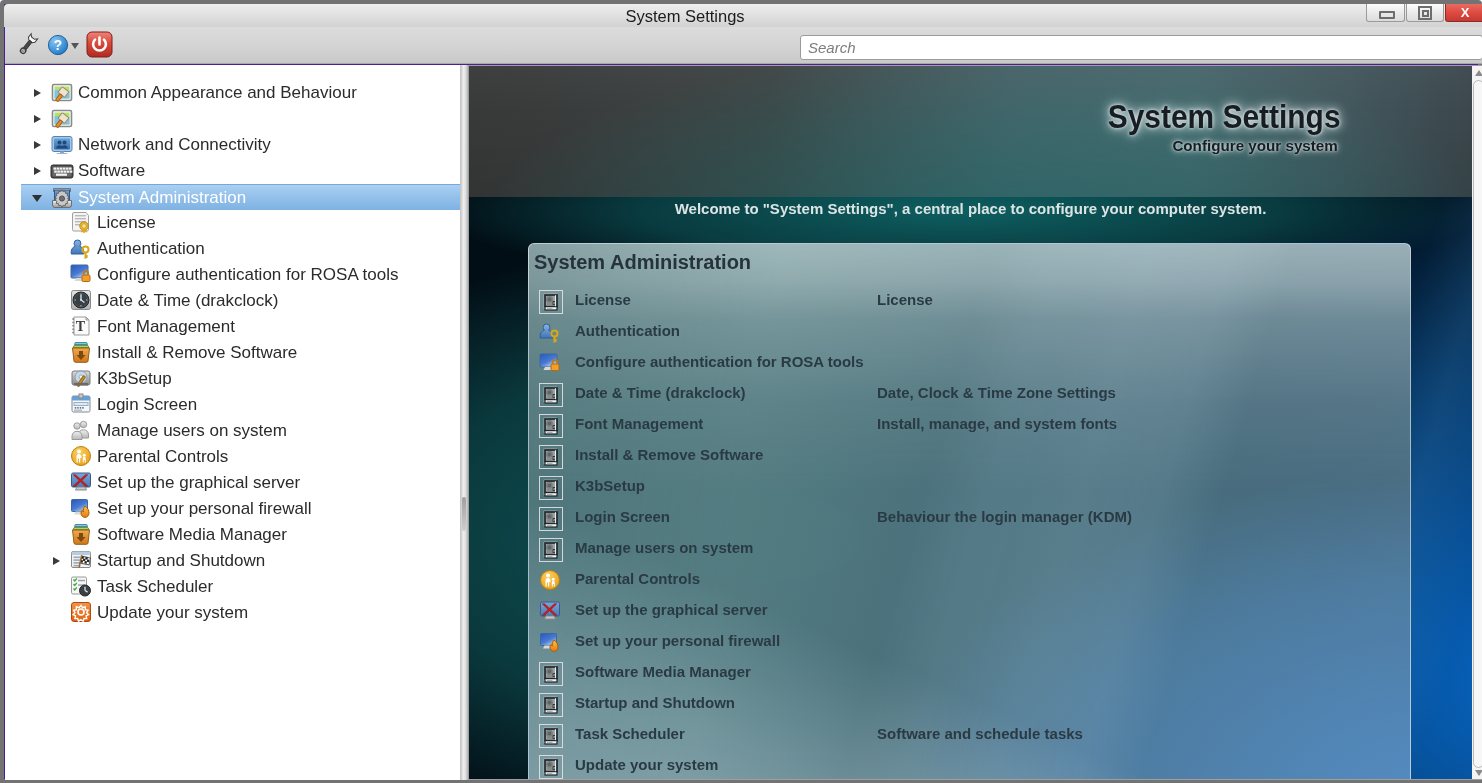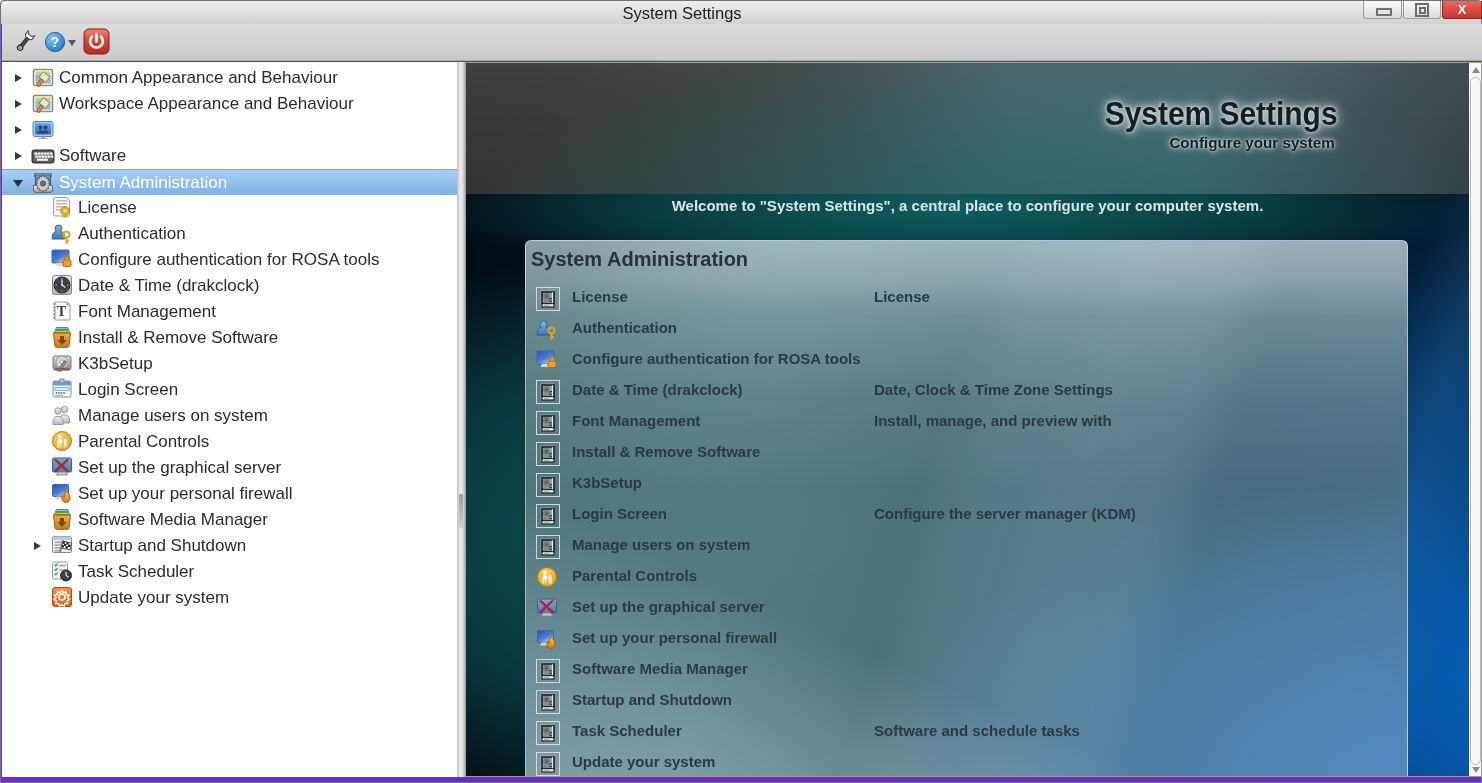--- a/index.html
+++ b/index.html
@@ -1,18 +1,18 @@
 <!DOCTYPE html>
 <html><head>
 <meta charset="utf-8">
 <style>
   * { margin:0; padding:0; box-sizing:border-box; }
   html,body { width:1482px; height:783px; overflow:hidden; font-family:"Liberation Sans", sans-serif; }
-  #win { position:absolute; left:0; top:0; width:1482px; height:783px; background:#6d28d9;
-         border:1px solid #737373; border-radius:4px 4px 0 0; }
+  #win { position:absolute; left:0; top:0; width:1482px; height:783px; background:#4c1d95;
+         border:4px solid #737373; border-radius:4px 4px 0 0; }
   
   #titlebar { position:absolute; left:0; top:0; width:1480px; height:23px;
     background:linear-gradient(to bottom,#efefef 0%,#e3e3e3 40%,#d2d2d2 100%);
     border-radius:4px 4px 0 0; }
   #title { position:absolute; left:0; top:3px; width:1362px; text-align:center;
     font-size:16.5px; color:#1c1c1c; }
   .wbtn { position:absolute; top:0; height:18px; border:1px solid #9a9a9a; border-top:none;
     background:linear-gradient(to bottom,#fdfdfd,#e9e9e9 55%,#dcdcdc); }
   #btn-min { left:1362px; width:39px; border-radius:0 0 3px 3px; }
   #btn-max { left:1402px; width:38px; border-radius:0 0 3px 3px; }
@@ -29,21 +29,21 @@
   #toolbar { position:absolute; left:1px; top:23px; width:1480px; height:37px;
     background:linear-gradient(to bottom,#dcdcdc 0%,#d4d4d4 50%,#c9c9c9 100%);
     border-bottom:1px solid #a8a8a8; }
   #search { position:absolute; left:795px; top:8px; width:683px; height:25px;
     border:1px solid #9b9b9b; border-radius:3px; background:#fff;
     font-style:italic; font-size:15px; color:#7d7d7d; padding-left:7px; line-height:23px; }
   
   #main { position:absolute; left:1px; top:61px; width:1480px; height:715px; background:#fff; border-bottom:1px solid #b0b0b0; }
   
   #tree { position:absolute; left:0; top:0; width:455px; height:715px; background:#fff; font-size:17px; color:#2b2b2b; }
-  .trow { position:absolute; left:0; width:455px; height:26px; line-height:26px; white-space:nowrap; }
+  .trow { position:absolute; left:16px; width:455px; height:26px; line-height:26px; white-space:nowrap;margin-top:12px; }
   .trow .arr { position:absolute; left:13px; top:9px; width:0; height:0;
     border-left:7px solid #3a3a3a; border-top:4.5px solid transparent; border-bottom:4.5px solid transparent; }
   .trow .ico { position:absolute; left:29px; top:1px; }
   .trow .lbl { position:absolute; left:57px; }
   .trow.sub .ico { left:49px; }
   .trow.sub .lbl { left:76px; }
   .trow.sel { background:linear-gradient(to bottom,#abcff2 0%,#92c0ea 50%,#7fb2e2 100%);
     border-top:1px solid #74a9dc; color:#fff; }
   #splitter { position:absolute; left:455px; top:0; width:8px; height:715px;
     background:linear-gradient(to right,#bfbfbf,#efefef 45%,#dedede 70%,#b3b3b3); }
@@ -143,20 +143,21 @@
               <stop offset="0" stop-color="#ef8378"></stop>
               <stop offset="0.45" stop-color="#d84a3c"></stop>
               <stop offset="1" stop-color="#b02a20"></stop>
             </linearGradient>
           </defs>
         <rect x="1" y="1" width="25" height="25" rx="5" fill="url(#pg)" stroke="#7e1e16"></rect>
         <path d="M13.5 6.5 v7" stroke="#fff" stroke-width="2.6" stroke-linecap="round"></path>
         <path d="M9 8.6 a6.4 6.4 0 1 0 9 0" stroke="#fff" stroke-width="2.6" fill="none" stroke-linecap="round"></path>
       </svg>
     </div>
+    <div id="search">Search</div>
   </div>
   <div id="main">
     <div id="tree">
 <div class="trow" style="top:3px">
           <div class="arr"></div>
           <div class="ico"><svg width="24" height="24" viewBox="0 0 24 24">
               <rect x="2.5" y="3.5" width="19" height="16" rx="1.5" fill="#fdfdfd" stroke="#8a8a8a" stroke-width="1.6"></rect>
               <rect x="4.5" y="5.5" width="15" height="12" fill="#b5e06e"></rect>
               <path d="M4.5 9.5 q2 -1.5 4 0 t4 0 t4 0 t3 0 v8 h-15 z" fill="#7ec3e8"></path>
               <g transform="rotate(38 13 12)">
@@ -170,40 +171,40 @@
           <div class="arr"></div>
           <div class="ico"><svg width="24" height="24" viewBox="0 0 24 24">
               <rect x="2.5" y="3.5" width="19" height="16" rx="1.5" fill="#fdfdfd" stroke="#8a8a8a" stroke-width="1.6"></rect>
               <rect x="4.5" y="5.5" width="15" height="12" fill="#b5e06e"></rect>
               <path d="M4.5 9.5 q2 -1.5 4 0 t4 0 t4 0 t3 0 v8 h-15 z" fill="#7ec3e8"></path>
               <g transform="rotate(38 13 12)">
                 <rect x="8.5" y="7.5" width="8.5" height="7" rx="0.8" fill="#efe3cd" stroke="#9a8a6a"></rect>
                 <rect x="11.2" y="14.5" width="3.2" height="7.5" rx="1" fill="#e8912c" stroke="#a8601a"></rect>
               </g>
             </svg></div>
-          <div class="lbl">Workspace Appearance and Behaviour</div>
         </div>
 <div class="trow" style="top:55px">
           <div class="arr"></div>
           <div class="ico"><svg width="24" height="24" viewBox="0 0 24 24">
               <rect x="2" y="3.5" width="20" height="15" rx="2" fill="#a6c8e8" stroke="#5585b5"></rect>
               <rect x="4" y="5.5" width="16" height="11" rx="1" fill="url(#gn)"></rect>
               <defs>
                 <linearGradient id="gn" x1="0" y1="0" x2="0" y2="1">
                   <stop offset="0" stop-color="#6aa2d8"></stop>
                   <stop offset="1" stop-color="#3a6ea8"></stop>
                 </linearGradient>
               </defs>
               <circle cx="9.5" cy="9.5" r="2" fill="#1e4a7a"></circle>
               <circle cx="14.5" cy="9.5" r="2" fill="#1e4a7a"></circle>
               <path d="M6.2 15.5 c0-2.3 1.8-3.2 3.3-3.2 s3.3 0.9 3.3 3.2 z" fill="#1e4a7a"></path>
               <path d="M11.2 15.5 c0-2.3 1.8-3.2 3.3-3.2 s3.3 0.9 3.3 3.2 z" fill="#1e4a7a"></path>
               <path d="M10 18.5 h4 v1.5 h-4 z" fill="#8aa8c8"></path>
               <path d="M7.5 20 h9 q1 0 1 1 h-11 q0-1 1-1 z" fill="#9ab4cc"></path>
             </svg></div>
+          <div class="lbl">Network and Connectivity</div>
         </div>
 <div class="trow" style="top:81px">
           <div class="arr"></div>
           <div class="ico"><svg width="24" height="24" viewBox="0 0 24 24">
               <rect x="1" y="6" width="22" height="13" rx="2" fill="#4a4a4a" stroke="#2e2e2e"></rect>
               <rect x="2.5" y="7.5" width="19" height="10" rx="1" fill="#6a6a6a"></rect>
               <rect x="3.5" y="8.5" width="2.6" height="2.2" fill="#f4f4f4"></rect>
               <rect x="6.6" y="8.5" width="2.6" height="2.2" fill="#f4f4f4"></rect>
               <rect x="9.7" y="8.5" width="2.6" height="2.2" fill="#f4f4f4"></rect>
               <rect x="12.8" y="8.5" width="2.6" height="2.2" fill="#f4f4f4"></rect>
@@ -583,21 +584,21 @@
                   <circle cx="10.5" cy="9.5" r="3.4" fill="#777d7e"></circle>
                   <circle cx="10.5" cy="9.5" r="1.7" fill="#5d6465"></circle>
                   <rect x="8" y="12.5" width="6.5" height="3" fill="#868c8c"></rect>
                   <rect x="13.6" y="11" width="3.6" height="3.8" fill="#272d30"></rect>
                   <path d="M14.3 11.8 l2.2 2.2 m0 -2.2 l-2.2 2.2" stroke="#c8cccc" stroke-width="0.7"></path>
                   <rect x="6" y="16.6" width="12" height="3.4" fill="#f0f4f4" stroke="#20262a" stroke-width="1.2"></rect>
                   <path d="M8 18.4 h5.5" stroke="#9aa4a4" stroke-width="0.9"></path>
                   <path d="M16.5 5.2 v11" stroke="#e8ecec" stroke-width="1.1"></path>
                 </svg></div>
               <div class="plbl">Font Management</div>
-              <div class="pdesc">Install, manage, and preview with</div>
+              <div class="pdesc">Install, manage, and system fonts</div>
             </div>
 <div class="prow" style="top:198px">
               <div class="pico"><svg width="24" height="24" viewBox="0 0 24 24">
                   <rect x="0.5" y="0.5" width="23" height="23" fill="none" stroke="rgba(228,224,230,0.9)"></rect>
                   <rect x="4.6" y="3.6" width="13.2" height="15.2" fill="rgba(235,242,242,0.55)"></rect>
                   <rect x="6" y="5" width="12" height="11.6" fill="#9aa0a0" stroke="#20262a" stroke-width="1.7"></rect>
                   <circle cx="10.5" cy="9.5" r="3.4" fill="#777d7e"></circle>
                   <circle cx="10.5" cy="9.5" r="1.7" fill="#5d6465"></circle>
                   <rect x="8" y="12.5" width="6.5" height="3" fill="#868c8c"></rect>
                   <rect x="13.6" y="11" width="3.6" height="3.8" fill="#272d30"></rect>
@@ -632,21 +633,21 @@
                   <circle cx="10.5" cy="9.5" r="3.4" fill="#777d7e"></circle>
                   <circle cx="10.5" cy="9.5" r="1.7" fill="#5d6465"></circle>
                   <rect x="8" y="12.5" width="6.5" height="3" fill="#868c8c"></rect>
                   <rect x="13.6" y="11" width="3.6" height="3.8" fill="#272d30"></rect>
                   <path d="M14.3 11.8 l2.2 2.2 m0 -2.2 l-2.2 2.2" stroke="#c8cccc" stroke-width="0.7"></path>
                   <rect x="6" y="16.6" width="12" height="3.4" fill="#f0f4f4" stroke="#20262a" stroke-width="1.2"></rect>
                   <path d="M8 18.4 h5.5" stroke="#9aa4a4" stroke-width="0.9"></path>
                   <path d="M16.5 5.2 v11" stroke="#e8ecec" stroke-width="1.1"></path>
                 </svg></div>
               <div class="plbl">Login Screen</div>
-              <div class="pdesc">Configure the server manager (KDM)</div>
+              <div class="pdesc">Behaviour the login manager (KDM)</div>
             </div>
 <div class="prow" style="top:291px">
               <div class="pico"><svg width="24" height="24" viewBox="0 0 24 24">
                   <rect x="0.5" y="0.5" width="23" height="23" fill="none" stroke="rgba(228,224,230,0.9)"></rect>
                   <rect x="4.6" y="3.6" width="13.2" height="15.2" fill="rgba(235,242,242,0.55)"></rect>
                   <rect x="6" y="5" width="12" height="11.6" fill="#9aa0a0" stroke="#20262a" stroke-width="1.7"></rect>
                   <circle cx="10.5" cy="9.5" r="3.4" fill="#777d7e"></circle>
                   <circle cx="10.5" cy="9.5" r="1.7" fill="#5d6465"></circle>
                   <rect x="8" y="12.5" width="6.5" height="3" fill="#868c8c"></rect>
                   <rect x="13.6" y="11" width="3.6" height="3.8" fill="#272d30"></rect>

